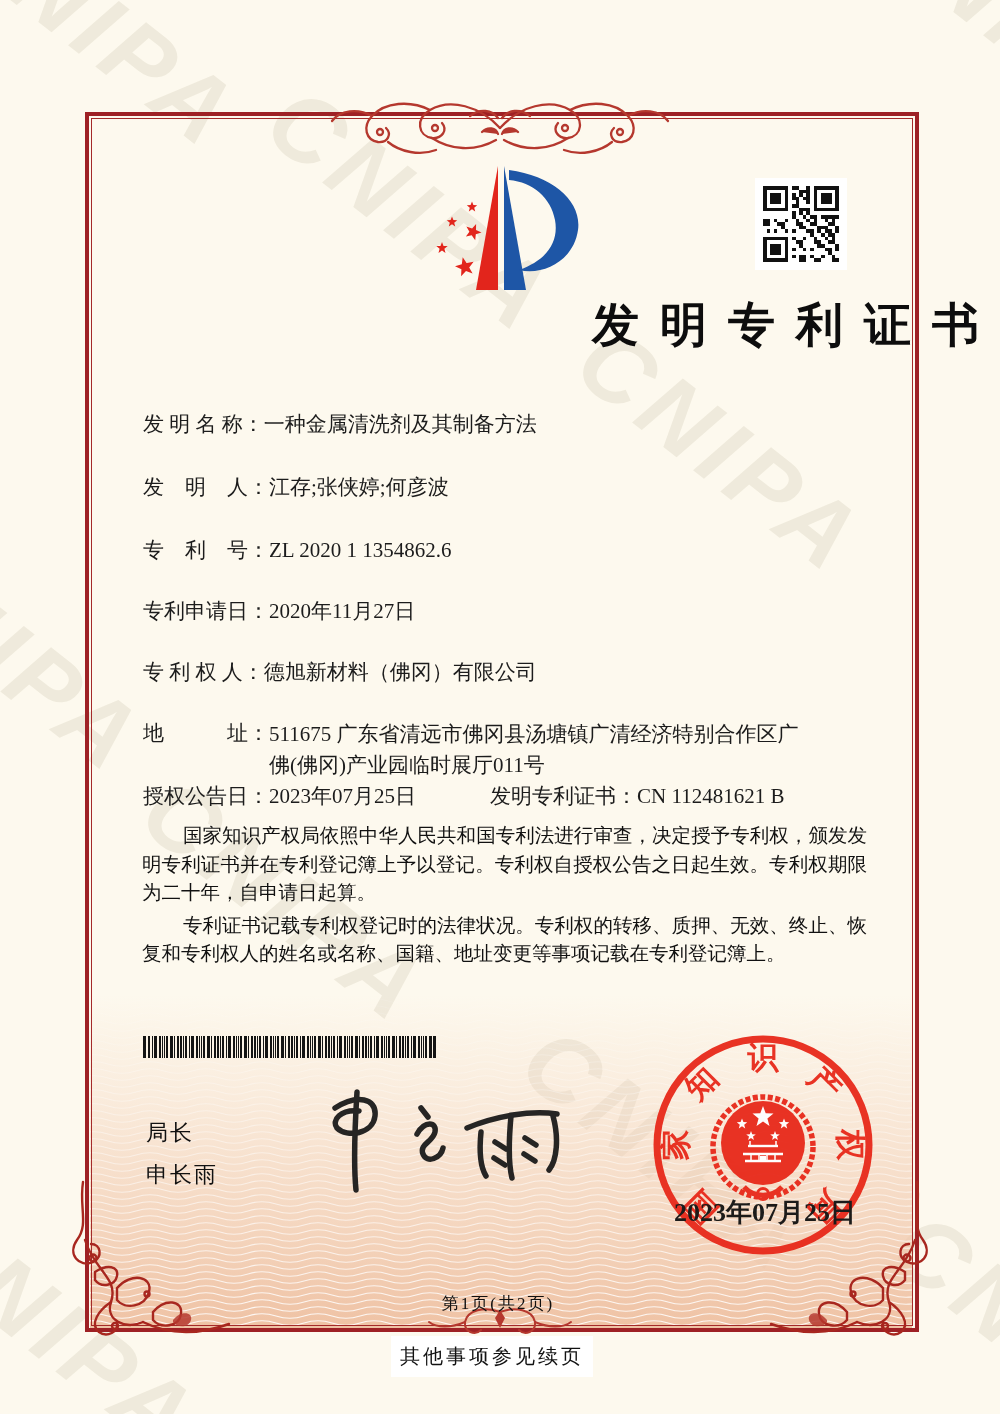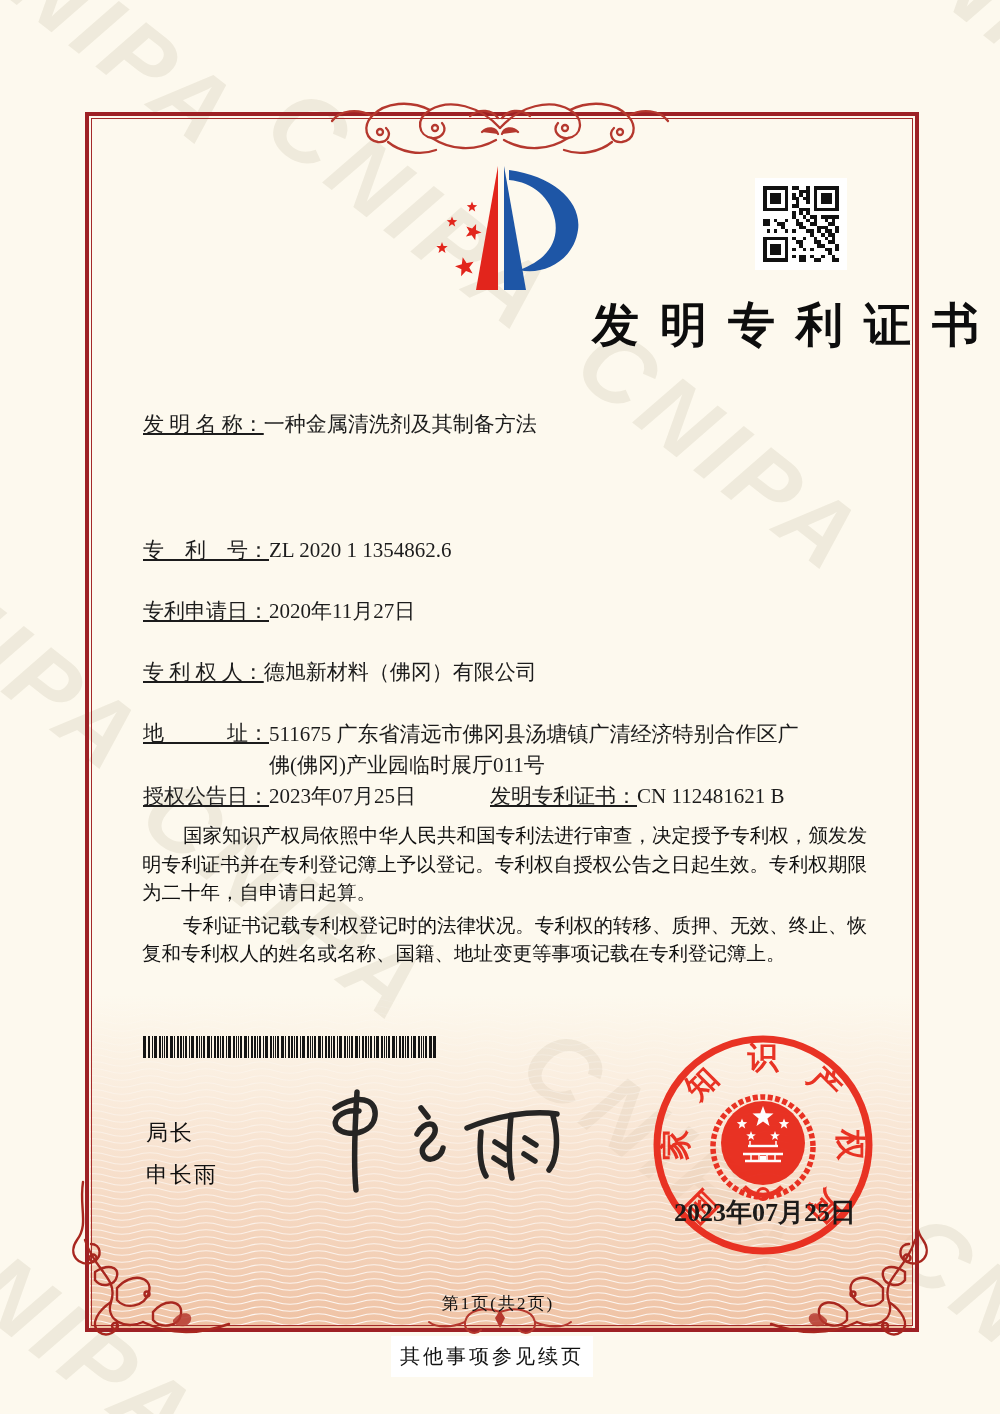--- a/index.html
+++ b/index.html
@@ -42,21 +42,21 @@
   .logo{position:absolute;left:412px;top:160px;}
   .qr-box{position:absolute;left:755px;top:178px;width:92px;height:92px;background:#ffffff;}
   .qr-box svg{position:absolute;left:8px;top:8px;}
   .doc-title{
     position:absolute;left:0;top:294px;width:1000px;text-align:right;
     font-size:47px;font-weight:bold;letter-spacing:21px;text-indent:21px;
     color:#0d0d0d;
   }
   
   .row{position:absolute;left:143px;font-size:21px;color:#1c1c1c;white-space:nowrap;}
-  .row .lab{display:inline-block;white-space:pre;text-decoration:underline;}
+  .row .lab{display:inline-block;white-space:pre;}
   .row .val{white-space:pre;}
   .row-addr{white-space:normal;}
   .row-addr .val{
     display:inline-block;vertical-align:top;white-space:normal;
     width:540px;line-height:31px;word-break:break-all;
   }
   .row-addr .lab{vertical-align:top;}
   .pair2{position:absolute;left:347px;top:0;white-space:nowrap;}
   
   .paras{
@@ -428,20 +428,23 @@
         <rect x="19" y="20" width="1" height="1" fill="#111"></rect>
         <rect x="20" y="20" width="1" height="1" fill="#111"></rect>
       </svg>
   </div>
 
   <div class="doc-title">发明专利证书</div>
 
   <div class="row" style="top:410px">
     <span class="lab">发 明 名 称：</span><span class="val">一种金属清洗剂及其制备方法</span>
   </div>
+  <div class="row" style="top:473px">
+    <span class="lab">发　明　人：</span><span class="val">江存;张侠婷;何彦波</span>
+  </div>
   <div class="row" style="top:536px">
     <span class="lab">专　利　号：</span><span class="val">ZL 2020 1 1354862.6</span>
   </div>
   <div class="row" style="top:597px">
     <span class="lab">专利申请日：</span><span class="val">2020年11月27日</span>
   </div>
   <div class="row" style="top:658px">
     <span class="lab">专 利 权 人：</span><span class="val">德旭新材料（佛冈）有限公司</span>
   </div>
   <div class="row row-addr" style="top:719px">

